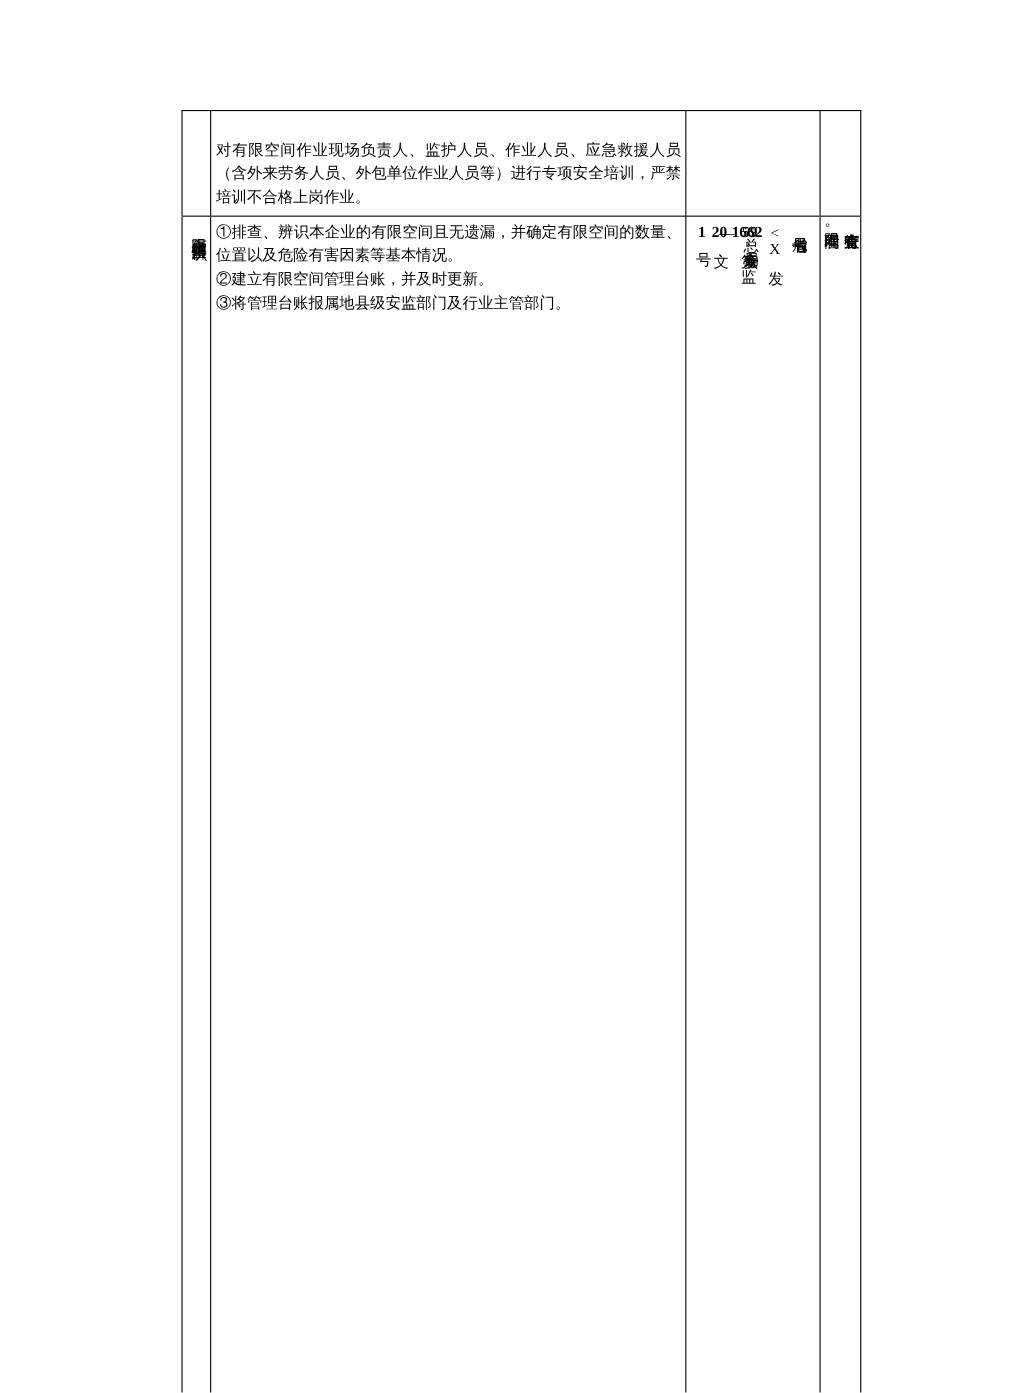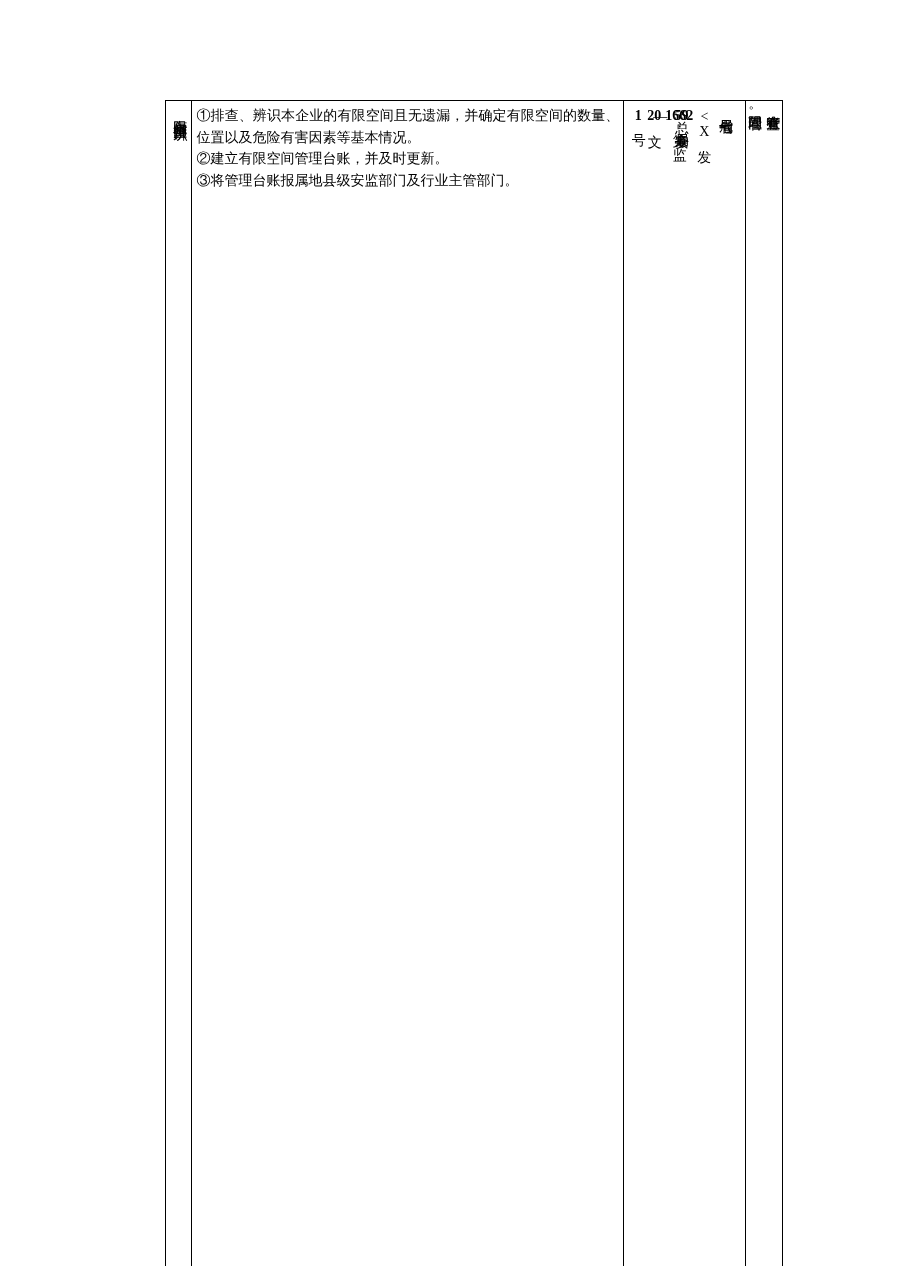--- a/index.html
+++ b/index.html
@@ -86,20 +86,29 @@
 <div class="page">
 <table>
 <colgroup>
   <col class="col1">
         <col class="col2">
         <col class="col3">
         <col class="col4">
 </colgroup>
 <tbody>
 
+<tr>
+  <td style="border-bottom:none;"></td>
+  <td class="c2text">
+    <br>
+    <span>对有限空间作业现场负责人、监护人员、作业人员、应急救援人员（含外来劳务人员、外包单位作业人员等）进行专项安全培训，严禁培训不合格上岗作业。</span>
+  </td>
+  <td style="border-bottom:none;"></td>
+  <td style="border-bottom:none;"></td>
+</tr>
 
 <tr class="r2">
   <td>
     <span class="vert">有限空间排查辨识</span>
   </td>
   <td class="c2text">
     <span style="white-space:pre-line;">①排查、辨识本企业的有限空间且无遗漏，并确定有限空间的数量、位置以及危险有害因素等基本情况。
 ②建立有限空间管理台账，并及时更新。
 ③将管理台账报属地县级安监部门及行业主管部门。</span>
   </td>

